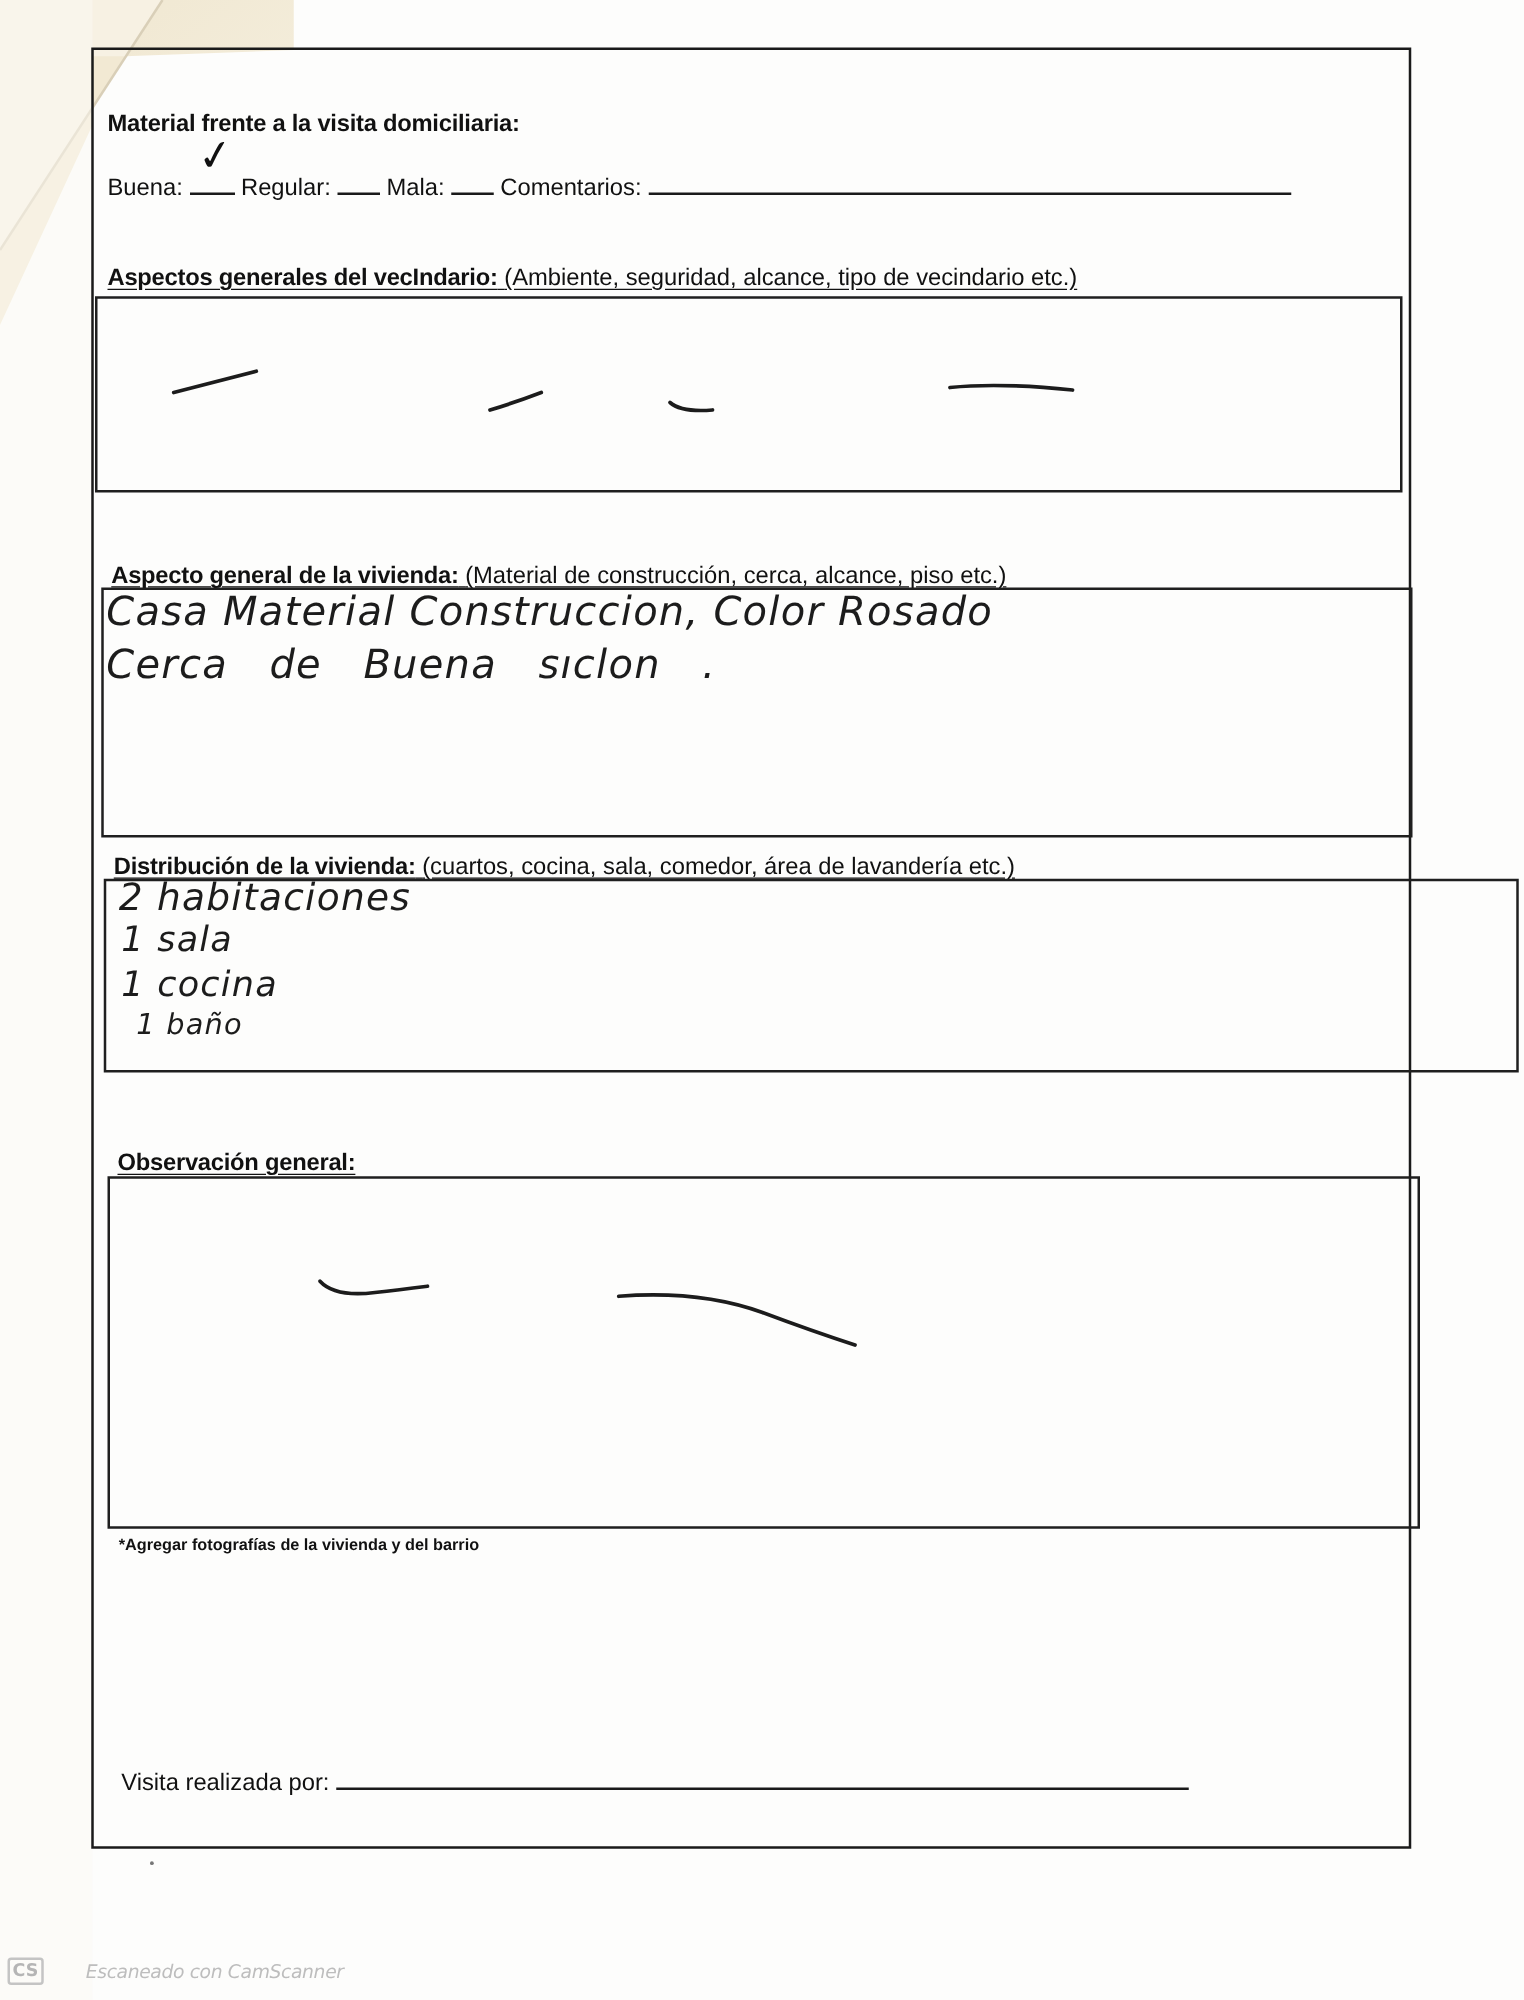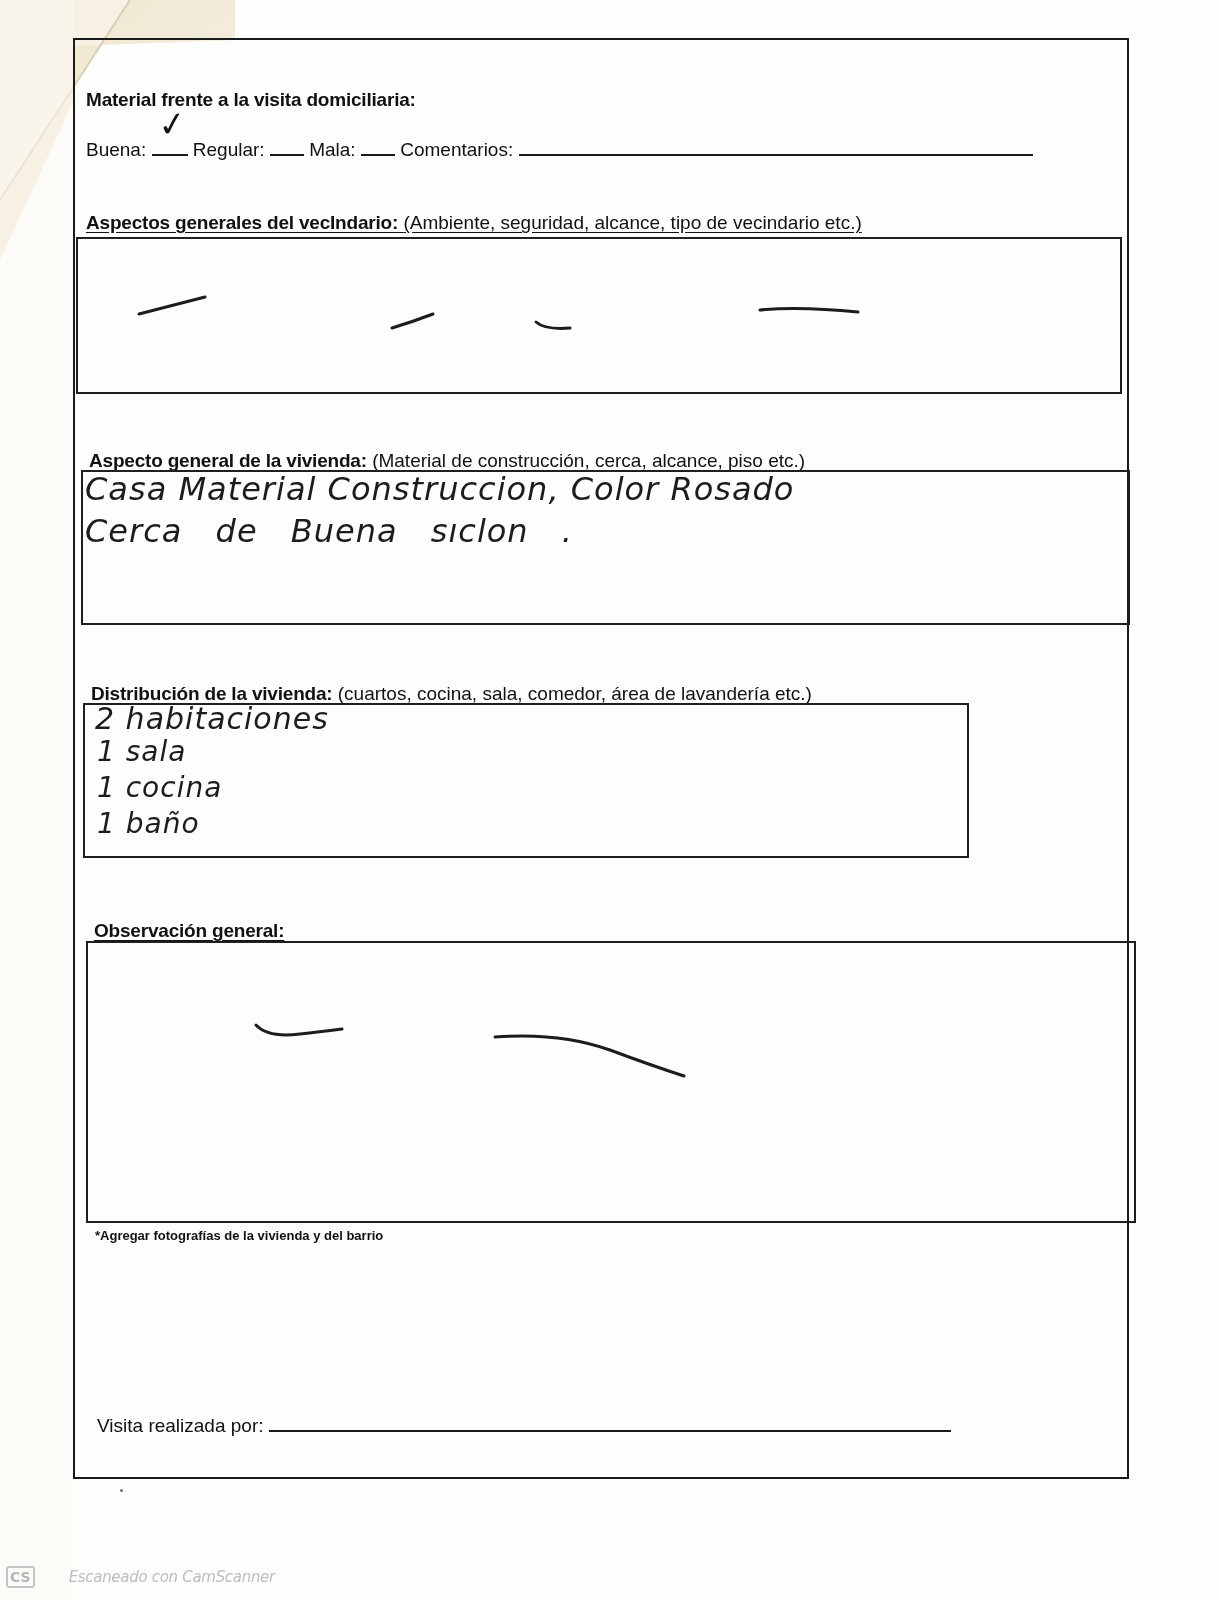--- a/index.html
+++ b/index.html
@@ -85,34 +85,34 @@
   <span class="hint">(Ambiente, seguridad, alcance, tipo de vecindario etc.)</span>
 </div>
 <div class="box" style="left:76px; top:237px; width:1046px; height:157px;">
   
 </div>
 
 <div class="abs label-row underlined" style="left:89px; top:450px;">
   <span class="section-title">Aspecto general de la vivienda:</span>
   <span class="hint">(Material de construcción, cerca, alcance, piso etc.)</span>
 </div>
-<div class="box" style="left:81px; top:470px; width:1049px; height:155px;">
+<div class="box" style="left:81px; top:470px; width:1049px; height:200px;">
   <div class="hand" style="left:2px; top:-2px; font-size:32px;">Casa Material Construccion, Color Rosado</div>
   <div class="hand" style="left:2px; top:40px; font-size:32px; word-spacing:22px;">Cerca de Buena sıclon .</div>
 </div>
 
 <div class="abs label-row underlined" style="left:91px; top:683px;">
   <span class="section-title">Distribución de la vivienda:</span>
   <span class="hint">(cuartos, cocina, sala, comedor, área de lavandería etc.)</span>
 </div>
-<div class="box" style="left:83px; top:703px; width:886px; height:155px;padding-left:32px;">
+<div class="box" style="left:83px; top:703px; width:1132px; height:155px;padding-left:32px;">
   <div class="hand" style="left:10px; top:-4px; font-size:30px;">2 habitaciones</div>
   <div class="hand" style="left:12px; top:30px; font-size:28px;">1 sala</div>
   <div class="hand" style="left:12px; top:66px; font-size:28px;">1 cocina</div>
-  <div class="hand" style="left:12px; top:102px; font-size:28px;text-align:right;">1 baño</div>
+  <div class="hand" style="left:24px; top:102px; font-size:23px;text-align:right;">1 baño</div>
 </div>
 
 <div class="abs section-title underlined" style="left:94px; top:920px;">Observación general:</div>
 <div class="box" style="left:86px; top:941px; width:1050px; height:282px;">
   
 </div>
 
 <div class="abs footnote" style="left:95px; top:1228px;">*Agregar fotografías de la vivienda y del barrio</div>
 
 <div class="abs label-row" style="left:97px; top:1414px;">

